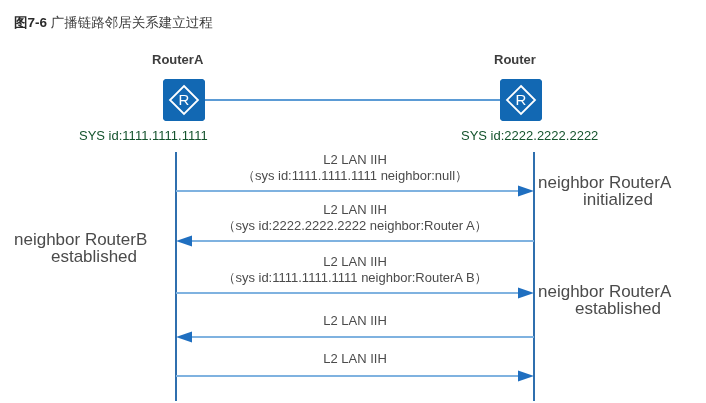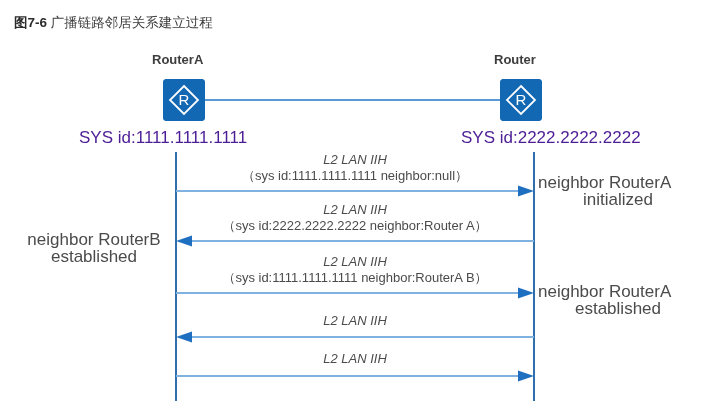--- a/index.html
+++ b/index.html
@@ -26,37 +26,37 @@
   .node-label{
     position:absolute;font-size:13px;font-weight:bold;color:#3d3d3d;
     white-space:nowrap;
   }
   .router-icon{
     position:absolute;width:42px;height:42px;border-radius:4px;
     background:#1268b3;
   }
   .router-icon svg{display:block;}
   .sysid{
-    position:absolute;font-size:17px;color:#4c1d95;white-space:nowrap;
+    position:absolute;font-size:13px;color:#14532d;white-space:nowrap;
   }
   .link-line{
     position:absolute;height:2px;background:#5b9bd5;
   }
 
   
   .lifeline{
     position:absolute;width:2px;background:#2f6fae;
   }
 
   
   .msg-label{
     position:absolute;font-size:13px;color:#4b4b4b;white-space:nowrap;
     text-align:center;line-height:16px;
   }
-  .msg-label .l1{display:block;font-style:italic;}
+  .msg-label .l1{display:block;}
   .msg-label .l2{display:block;}
 
   .arrow-wrap{position:absolute;height:12px;}
   .arrow-wrap svg{display:block;overflow:visible;}
 
   
   .note{
     position:absolute;font-size:17px;color:#4b4b4b;line-height:17px;
     white-space:nowrap;
   }
@@ -155,21 +155,21 @@
       <polygon points="358,6 342,0.5 342,11.5" fill="#1f6fc0"></polygon>
     </svg>
   </div>
 
   <div class="note right" style="left:538px;top:174px;width:160px;">
     <span class="n1" style="text-align:left;display:block;">neighbor RouterA</span>
     <span class="n2">initialized</span>
   </div>
 
   <div class="note left" style="left:14px;top:231px;width:160px;">
-    <span class="n1" style="text-align:center;display:block;">neighbor RouterB</span>
+    <span class="n1" style="text-align:left;display:block;">neighbor RouterB</span>
     <span class="n2">established</span>
   </div>
 
   <div class="note right" style="left:538px;top:283px;width:160px;">
     <span class="n1" style="text-align:left;display:block;">neighbor RouterA</span>
     <span class="n2">established</span>
   </div>
 
 </div>
 

